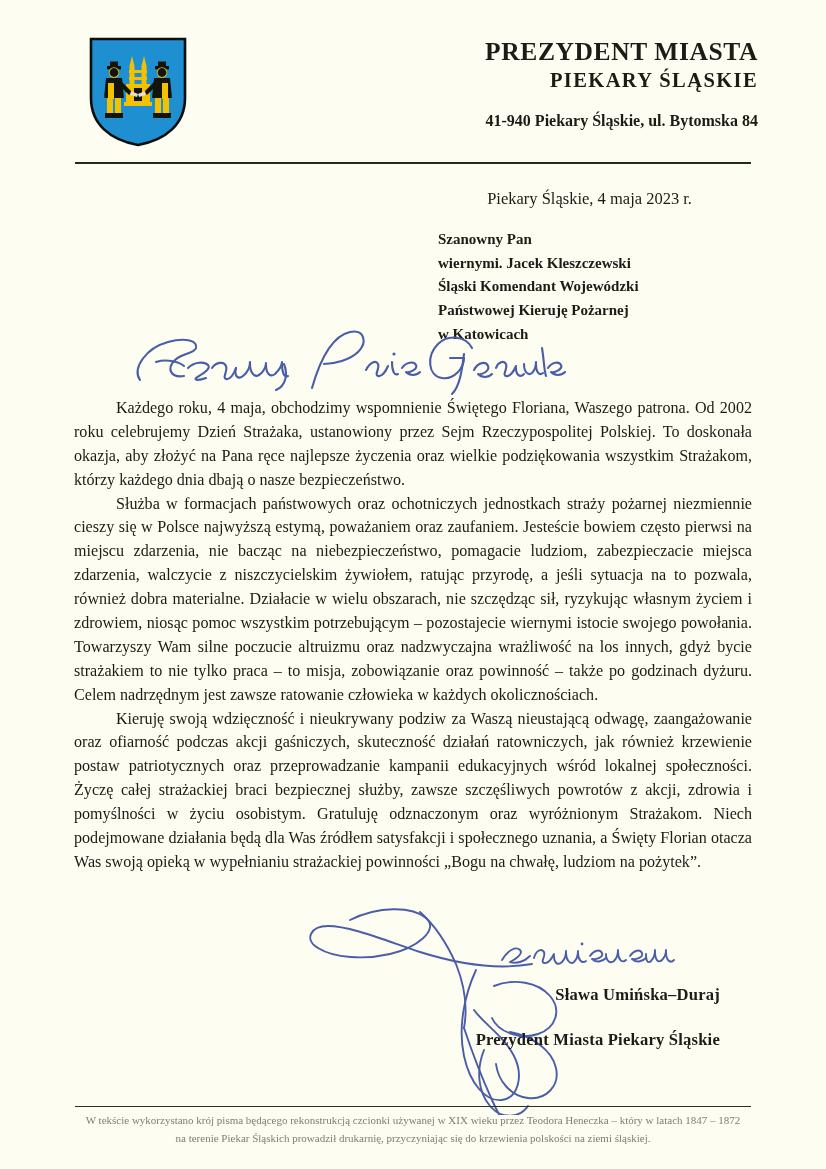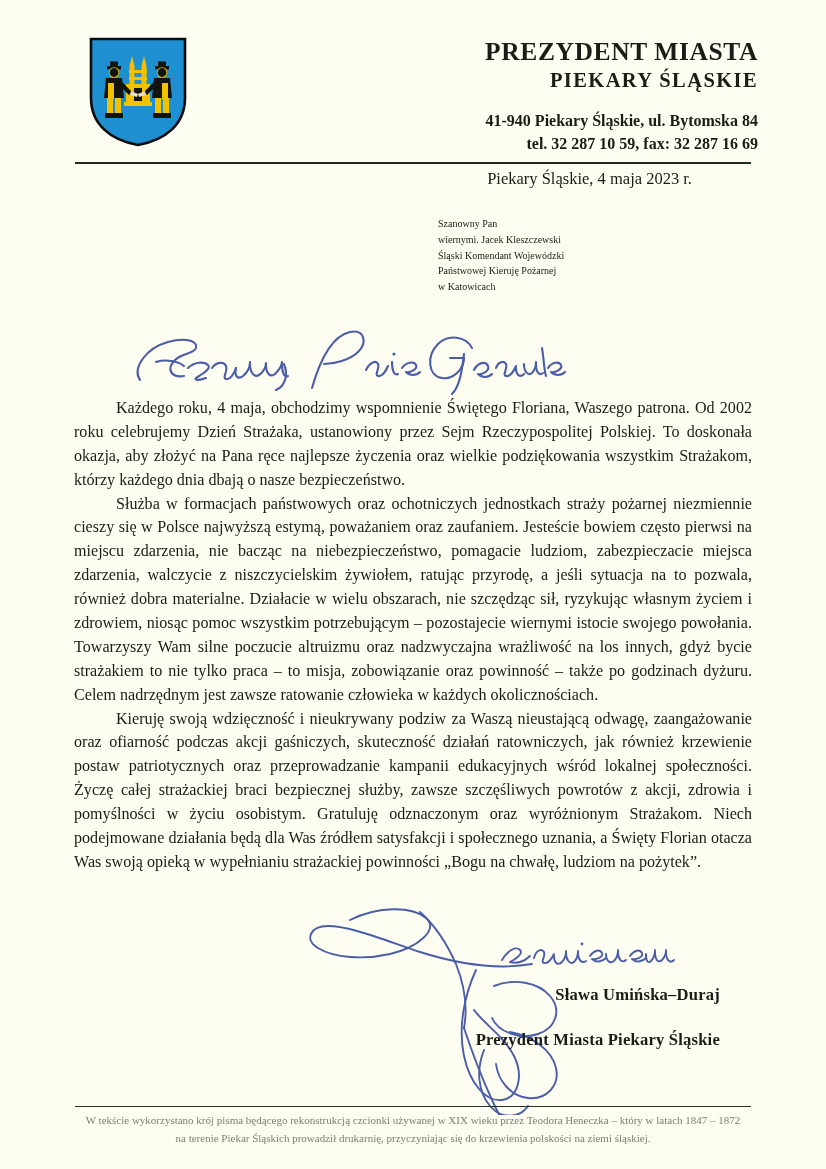--- a/index.html
+++ b/index.html
@@ -77,33 +77,33 @@
     top: 162px;
     width: 676px;
     height: 0;
     border-top: 2.2px solid #22291f;
   }
 
   
   .date-line {
     position: absolute;
     right: 72px;
-    top: 168px;
+    top: 188px;
     font-size: 16.5px;
     line-height: 1.3;
     white-space: nowrap;
   }
 
   
   .addressee {
     position: absolute;
     left: 438px;
-    top: 216px;
-    font-size: 10px;
-    font-weight: normal;
+    top: 228px;
+    font-size: 15px;
+    font-weight: bold;
     line-height: 1.58;
     white-space: nowrap;
   }
   .addressee div { white-space: nowrap; }
 
   
   .handwriting {
     position: absolute;
     pointer-events: none;
   }
@@ -237,21 +237,20 @@
           <rect x="74" y="77" width="9" height="5" fill="#14140f"></rect>
         </g>
       </svg>
     </div>
 
     <div class="header-text">
       <div class="org-line1">PREZYDENT MIASTA</div>
       <div class="org-line2">PIEKARY ŚLĄSKIE</div>
       <div class="addr-block">
         <div>41-940 Piekary Śląskie, ul. Bytomska 84</div>
-        <div>tel. 32 287 10 59, fax: 32 287 16 69</div>
       </div>
     </div>
   </div>
 
   <div class="rule-top"></div>
 
   <div class="date-line">Piekary Śląskie, 4 maja 2023 r.</div>
 
   <div class="addressee">
     <div>Szanowny Pan</div>

